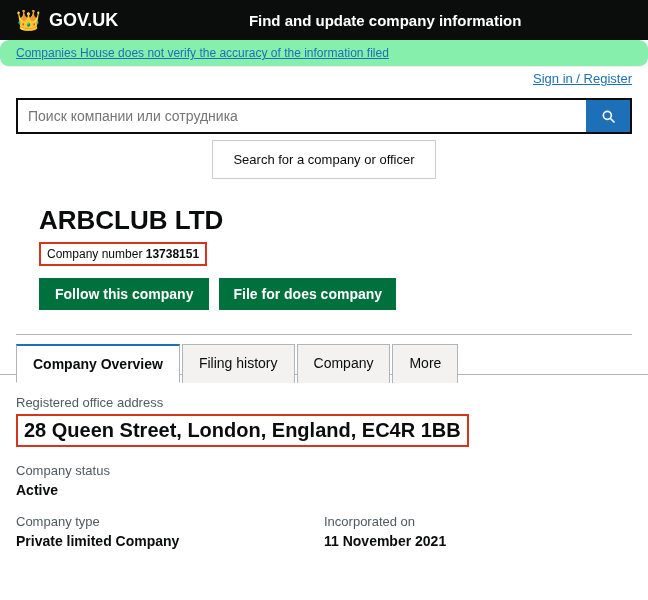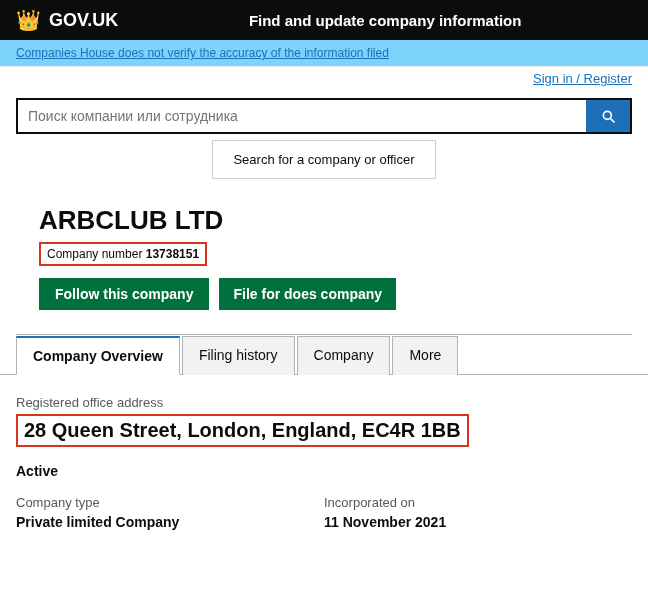--- a/index.html
+++ b/index.html
@@ -29,27 +29,28 @@
     .header-title {
       font-size: 15px;
       font-weight: bold;
       color: #fff;
       flex: 1;
       text-align: center;
     }
 
     
     .warning-bar {
-      background: #7dd3fc;
+      background: #86efac;
       padding: 6px 16px;
       font-size: 12px;
       color: #1d70b8;
       text-decoration: underline;
       cursor: pointer;
       border-bottom: 1px solid #eee;
+      border-radius: 9px;
     }
 
     
     .signin-bar {
       display: flex;
       justify-content: flex-end;
       padding: 4px 16px;
     }
     .signin-link {
       font-size: 13px;
@@ -167,21 +168,21 @@
     .tab {
       padding: 10px 16px;
       font-size: 14px;
       cursor: pointer;
       border: 1px solid #b1b4b6;
       border-bottom: none;
       background: #fff;
       font-weight: normal;
       margin-right: 2px;
       position: relative;
-      top: 1px;
+      top: 9px;
     }
     .tab.active {
       font-weight: bold;
       border-top: 2px solid #1d70b8;
       background: #fff;
       border-bottom: 1px solid #fff;
       z-index: 1;
     }
     .tab:not(.active) {
       background: #f3f2f1;
@@ -282,20 +283,21 @@
       <span>More</span>
     </div>
   </div>
 </div>
 
 <div class="content-section">
 
   <div class="field-label">Registered office address</div>
   <div class="address-value">28 Queen Street, London, England, EC4R 1BB</div>
 
+  <div class="field-label">Company status</div>
   <div class="field-value">Active</div>
 
   <div class="company-details-row">
     <div class="company-details-col">
       <div class="field-label">Company type</div>
       <div class="field-value">Private limited Company</div>
     </div>
     <div class="incorporated-col">
       <div class="field-label">Incorporated on</div>
       <div class="field-value">11 November 2021</div>

